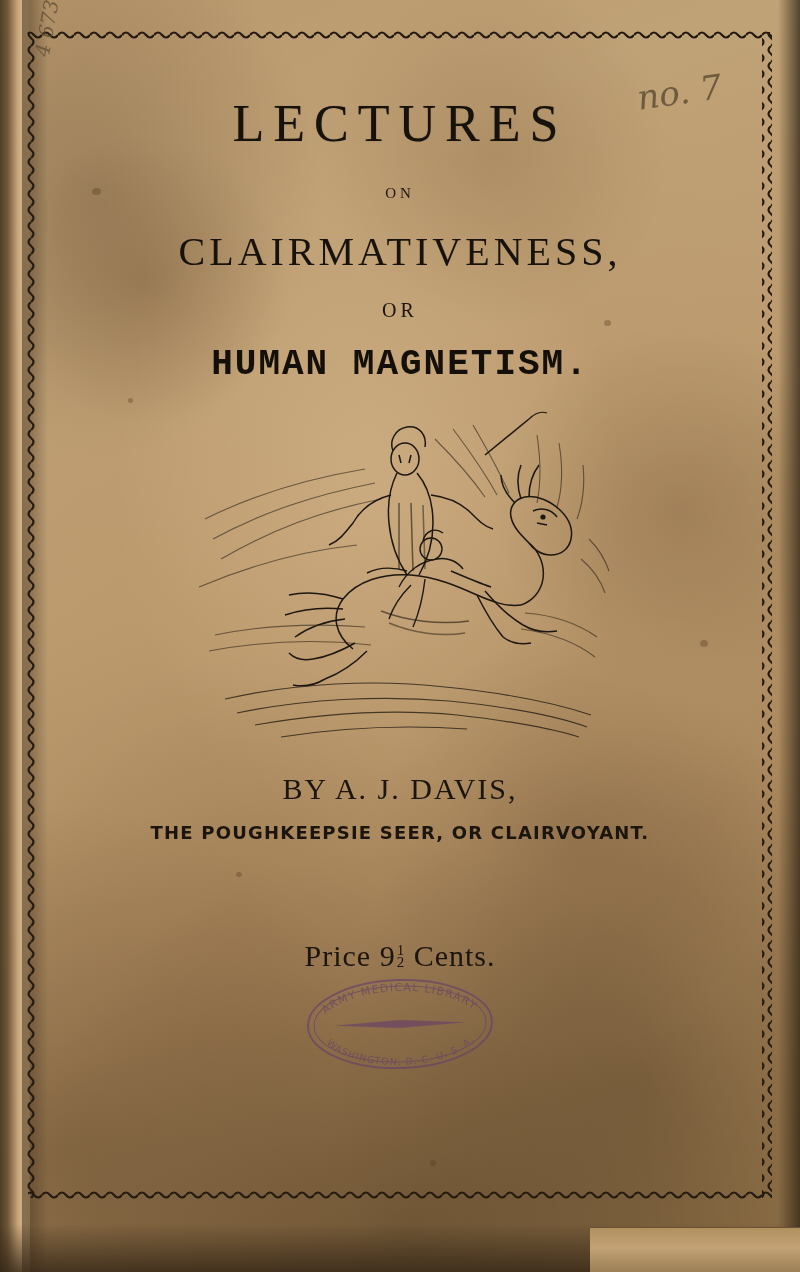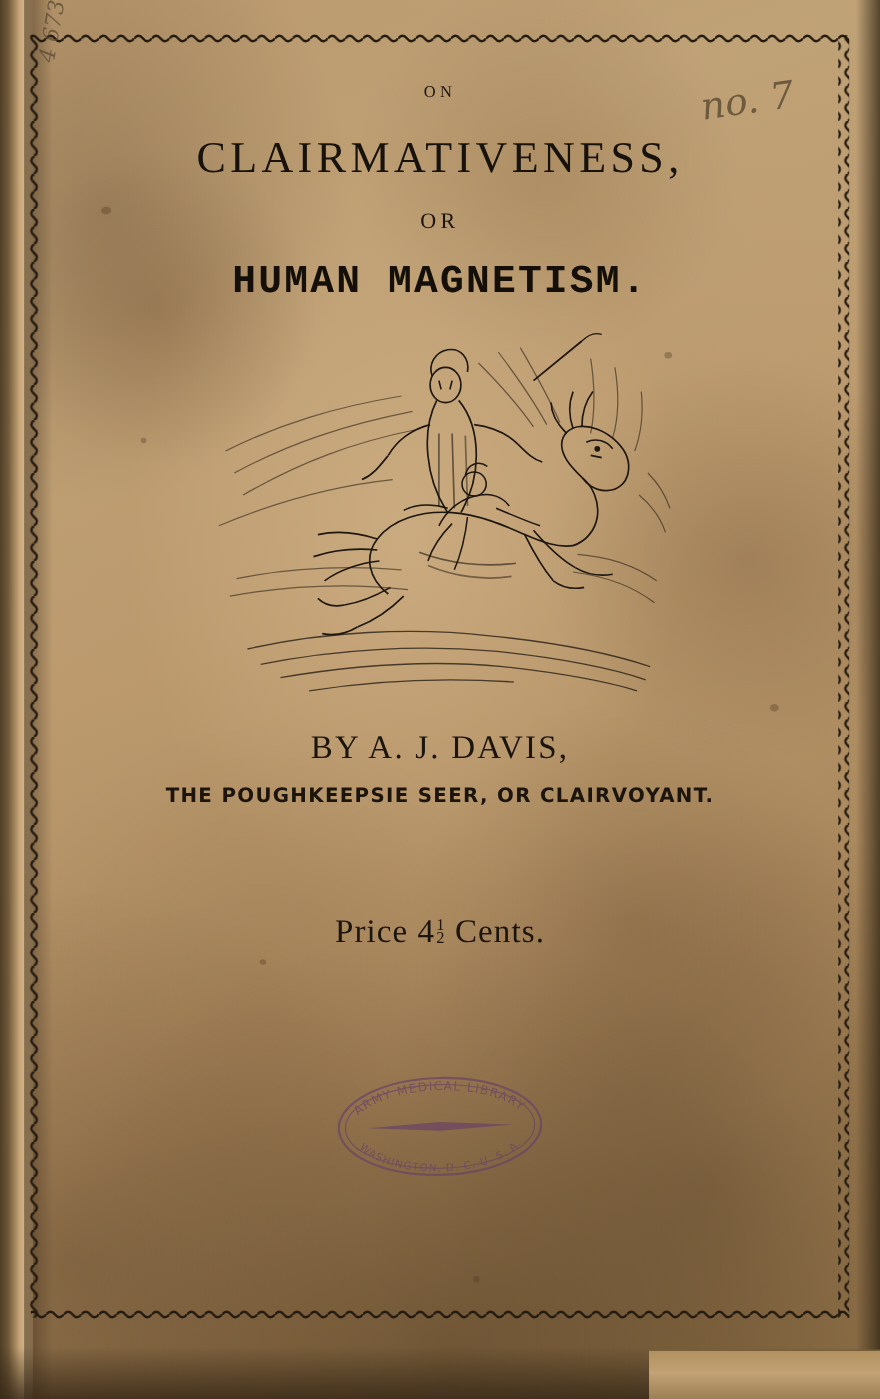--- a/index.html
+++ b/index.html
@@ -243,20 +243,21 @@
       </defs>
       <rect x="2" y="0" width="744" height="10" fill="url(#wavyH)"></rect>
       <rect x="2" y="1160" width="744" height="10" fill="url(#wavyH)"></rect>
       <rect x="0" y="2" width="10" height="1166" fill="url(#wavyV)"></rect>
       <rect x="736" y="2" width="10" height="1166" fill="url(#wavyV)"></rect>
     </svg>
   </div>
 
   <div class="content">
 
+    <div class="t-lectures">LECTURES</div>
     <div class="t-on">ON</div>
     <div class="t-clair">CLAIRMATIVENESS,</div>
     <div class="t-or">OR</div>
     <div class="t-human">HUMAN MAGNETISM.</div>
 
     <div class="engraving">
       <svg width="430" height="345" viewBox="0 0 430 345" xmlns="http://www.w3.org/2000/svg">
         <g stroke="#1d1710" fill="none" stroke-width="1">
 
           <g opacity="0.55" stroke-width="1.1">
@@ -349,21 +350,21 @@
           <path d="M300 56 L344 20" stroke-width="1.6"></path>
           <path d="M344 20 C350 14 356 12 362 14" stroke-width="1.2"></path>
         </g>
       </svg>
     </div>
 
     <div class="t-by">BY A. J. DAVIS,</div>
     <div class="t-sub">THE POUGHKEEPSIE SEER, OR CLAIRVOYANT.</div>
 
     <div class="t-price">
-      <span>Price 4</span><span class="frac"><span class="num">1</span><span class="den">2</span></span><span> Cents.</span>
+      <span>Price 9</span><span class="frac"><span class="num">1</span><span class="den">2</span></span><span> Cents.</span>
     </div>
   </div>
 
   <div class="stamp">
     <svg width="200" height="98" viewBox="0 0 200 98" xmlns="http://www.w3.org/2000/svg">
       <defs>
         <path id="arcTop" d="M16 56 A84 40 0 0 1 184 56"></path>
         <path id="arcBot" d="M20 52 A80 38 0 0 0 180 52"></path>
       </defs>
       <ellipse cx="100" cy="49" rx="92" ry="44" fill="none" stroke="#6b4466" stroke-width="2"></ellipse>

